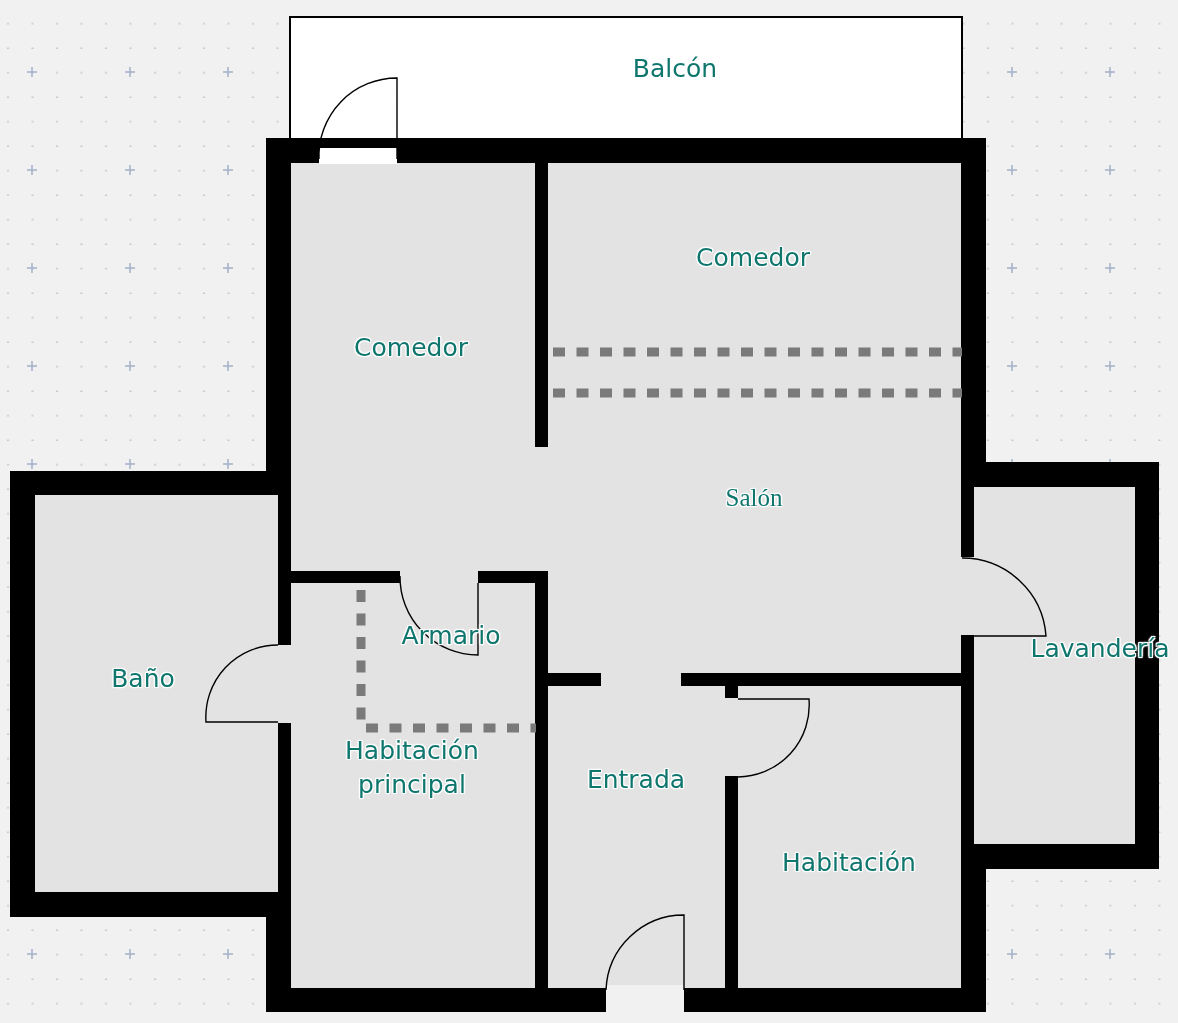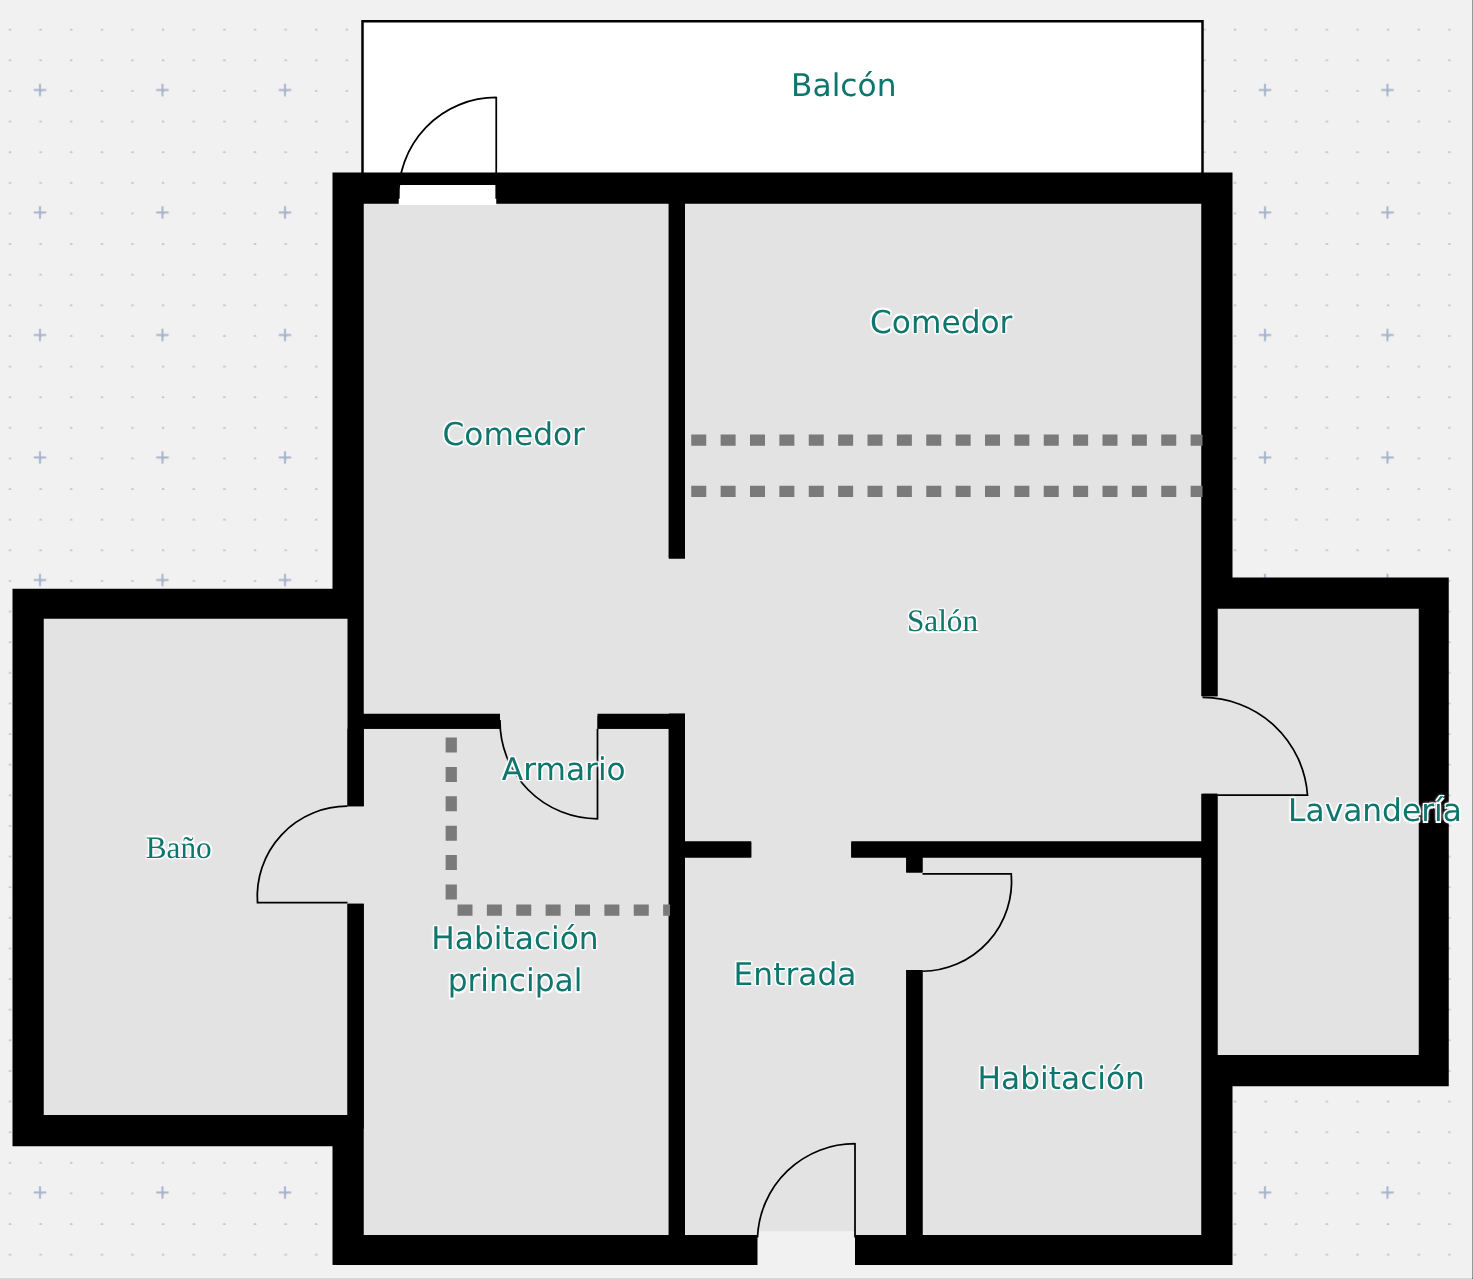--- a/index.html
+++ b/index.html
@@ -119,21 +119,21 @@
 
       <path d="M606 990 A78 78 0 0 1 684 915 L684 990"></path>
     </g>
   </svg>
 
   <div class="label" style="left:675px;top:69px;">Balcón</div>
   <div class="label" style="left:411px;top:348px;">Comedor</div>
   <div class="label" style="left:753px;top:258px;">Comedor</div>
   <div class="label" style="left:754px;top:498px;font-family:Liberation Serif, serif;">Salón</div>
   <div class="label" style="left:1100px;top:649px;">Lavandería</div>
-  <div class="label" style="left:143px;top:679px;font-family:Liberation Serif, serif;">Baño</div>
-  <div class="label" style="left:451px;top:616px;">Armario</div>
+  <div class="label" style="left:143px;top:679px;">Baño</div>
+  <div class="label" style="left:451px;top:636px;">Armario</div>
   <div class="label" style="left:412px;top:768px;">
     <div>Habitación</div>
     <div>principal</div>
   </div>
   <div class="label" style="left:636px;top:780px;">Entrada</div>
   <div class="label" style="left:849px;top:863px;">Habitación</div>
 </div>
 
 </body></html>

